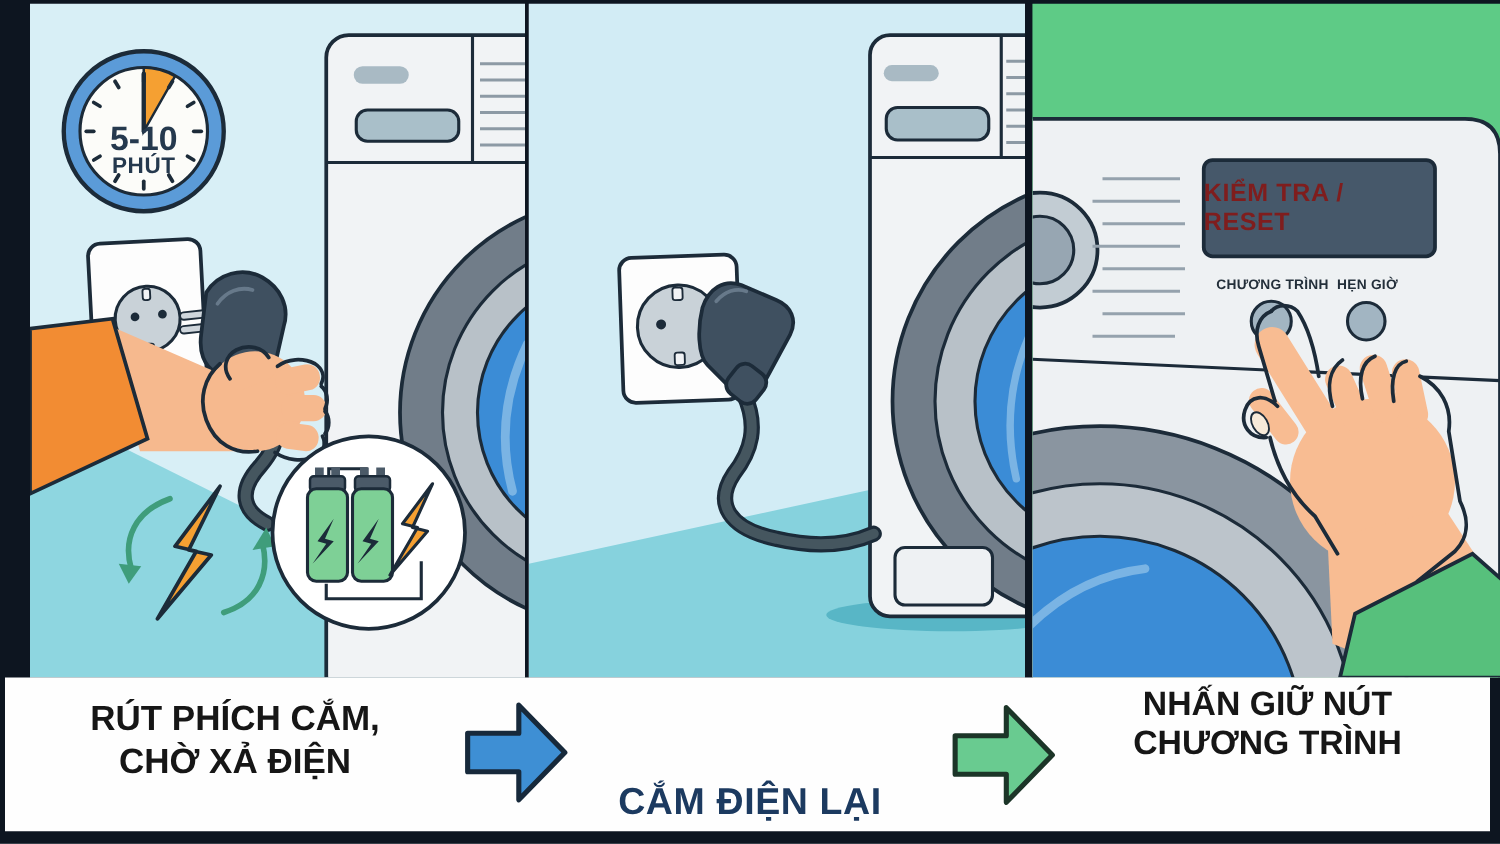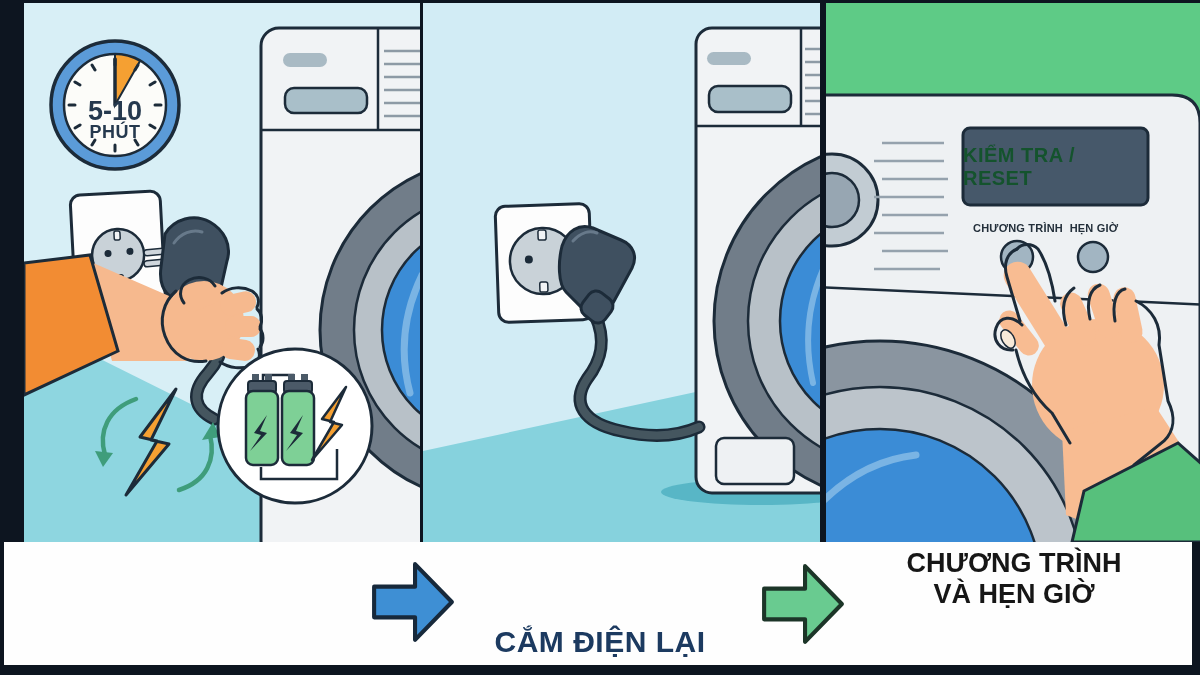--- a/index.html
+++ b/index.html
@@ -18,21 +18,21 @@
   .art-svg{position:absolute;left:0;top:0;}
   .clock-text{
     position:absolute;left:28px;top:95px;width:126px;text-align:center;
     color:#25394e;font-weight:bold;pointer-events:none;
   }
   .clock-text .val{display:block;font-size:27px;line-height:26px;}
   .clock-text .unit{display:block;font-size:18px;line-height:17px;letter-spacing:.5px;}
   .display-label{
     position:absolute;left:137px;top:125px;width:185px;height:77px;
     display:flex;align-items:center;justify-content:center;
-    color:#14532d;font-weight:bold;font-size:20px;letter-spacing:.5px;pointer-events:none;
+    color:#7f1d1d;font-weight:bold;font-size:20px;letter-spacing:.5px;pointer-events:none;
   }
   .btn-label{position:absolute;top:219px;text-align:center;font-weight:bold;
     font-size:11px;color:#232f3a;letter-spacing:.2px;pointer-events:none;}
   .btn-label-1{left:120px;width:144px;}
   .btn-label-2{left:222px;width:92px;}
   .captions{position:absolute;left:4px;top:542px;width:1188px;height:123px;background:#fefefe;}
   .caption{position:absolute;text-align:center;font-weight:bold;color:#161616;}
   .caption-1{left:14px;top:16px;width:340px;font-size:28px;line-height:34px;}
   .caption-2{left:446px;top:40px;width:300px;font-size:30px;line-height:36px;color:#1c3a60;letter-spacing:.5px;margin-top:42px;}
   .caption-3{left:856px;top:6px;width:308px;font-size:27px;line-height:31px;}
@@ -278,27 +278,31 @@
           <polygon points="258,488 352,440 386,470 386,539 246,539" fill="#57c07c" stroke="#1c2b39" stroke-width="3"></polygon>
         </g>
       </svg>
       <div class="display-label">KIỂM TRA / RESET</div>
       <div class="btn-label btn-label-1">CHƯƠNG TRÌNH</div>
       <div class="btn-label btn-label-2">HẸN GIỜ</div>
     </section>
   </div>
 
   <div class="captions">
+    <div class="caption caption-1">
+      <span>RÚT PHÍCH CẮM,</span>
+      <span>CHỜ XẢ ĐIỆN</span>
+    </div>
     <svg class="step-arrow step-arrow-1" viewBox="0 0 84 86">
       <path d="M4,28 L44,28 L44,6 L80,43 L44,80 L44,58 L4,58 Z" fill="#3e8fd4" stroke="#17293b" stroke-width="4" stroke-linejoin="round"></path>
     </svg>
     <div class="caption caption-2">
       <span>CẮM ĐIỆN LẠI</span>
     </div>
     <svg class="step-arrow step-arrow-2" viewBox="0 0 84 86">
       <path d="M4,28 L44,28 L44,6 L80,43 L44,80 L44,58 L4,58 Z" fill="#69cb90" stroke="#1c3528" stroke-width="4" stroke-linejoin="round"></path>
     </svg>
     <div class="caption caption-3">
+      <span>NHẤN GIỮ NÚT</span>
       <span>CHƯƠNG TRÌNH</span>
-      <span>VÀ HẸN GIỜ</span>
     </div>
   </div>
 </div>
 
 </body></html>

